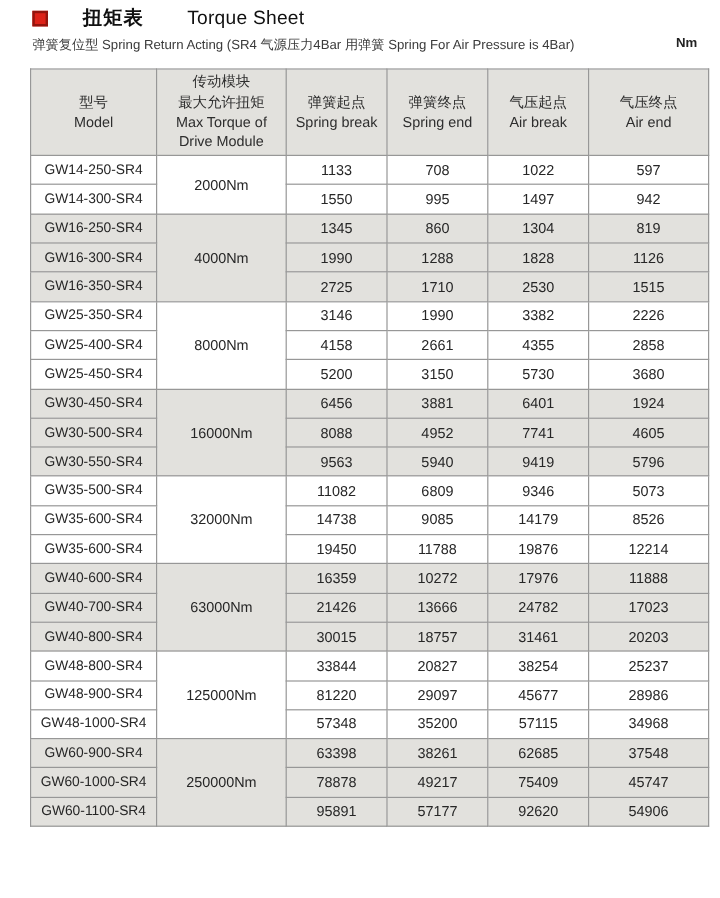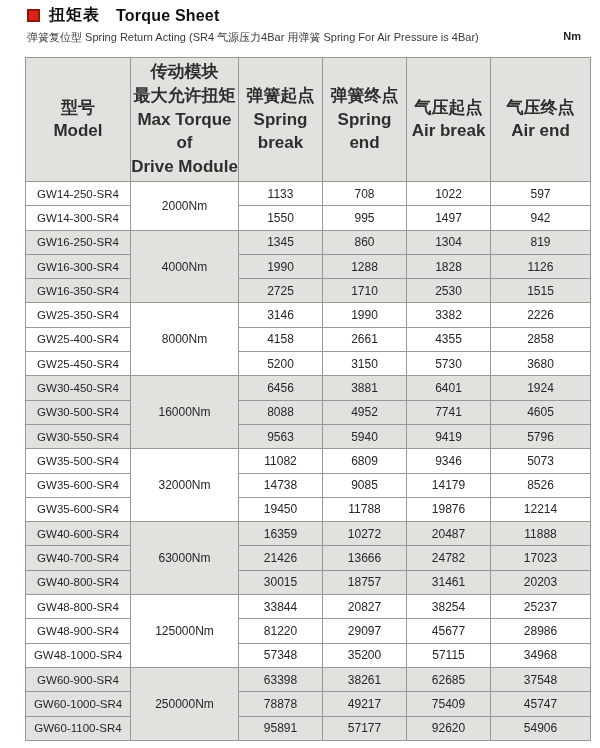--- a/index.html
+++ b/index.html
@@ -6,35 +6,35 @@
   html,body { background:#ffffff; }
   body {
     width:600px; height:748px;
     position:relative;
     font-family:"Liberation Sans","DejaVu Sans",sans-serif;
     color:#2b2b2b;
     overflow:hidden;
   }
   .title-row {
     position:absolute; left:27px; top:5px;
-    display:flex; align-items:center;
+    display:flex; align-items:center;gap:20px;
   }
   .bullet {
     width:13px; height:13px;
     background:#dd2218;
     border:2px solid #93140d;
     margin-right:9px;
     flex:0 0 auto;
   }
   .title-zh {
     font-size:16px; font-weight:bold; color:#111;
     letter-spacing:1px;
   }
   .title-en {
-    font-size:16px; font-weight:bold; color:#111;
+    font-size:16px; font-weight:normal; color:#111;
     margin-left:16px; letter-spacing:0.2px;
   }
   .subtitle-row {
     position:absolute; left:27px; top:30px;
     width:554px;
     display:flex; justify-content:space-between; align-items:flex-start;
     font-size:11px; color:#3a3a3a;
   }
   .unit { font-weight:bold; color:#222; white-space:nowrap; }
 
@@ -45,22 +45,22 @@
     table-layout:fixed;
   }
   table.torque th, table.torque td {
     border:1px solid #979797;
     text-align:center;
     vertical-align:middle;
   }
   table.torque thead th {
     height:70px;
     background:#e2e1dd;
-    font-weight:bold;
-    font-size:17px;
+    font-weight:normal;
+    font-size:12px;
     line-height:1.4;
     color:#2e2e2e;
     white-space:pre-line;
     padding:2px 0;
   }
   table.torque tbody td {
     height:24.3px;
     font-size:12px;
     color:#262626;
     background:#ffffff;
@@ -211,21 +211,21 @@
         <td class="value-cell">19450</td>
         <td class="value-cell">11788</td>
         <td class="value-cell">19876</td>
         <td class="value-cell">12214</td>
       </tr>
       <tr class="shaded">
         <td class="model-cell">GW40-600-SR4</td>
         <td class="torque-cell" rowspan="3">63000Nm</td>
         <td class="value-cell">16359</td>
         <td class="value-cell">10272</td>
-        <td class="value-cell">20487</td>
+        <td class="value-cell">17976</td>
         <td class="value-cell">11888</td>
       </tr>
       <tr class="shaded">
         <td class="model-cell">GW40-700-SR4</td>
         <td class="value-cell">21426</td>
         <td class="value-cell">13666</td>
         <td class="value-cell">24782</td>
         <td class="value-cell">17023</td>
       </tr>
       <tr class="shaded">

